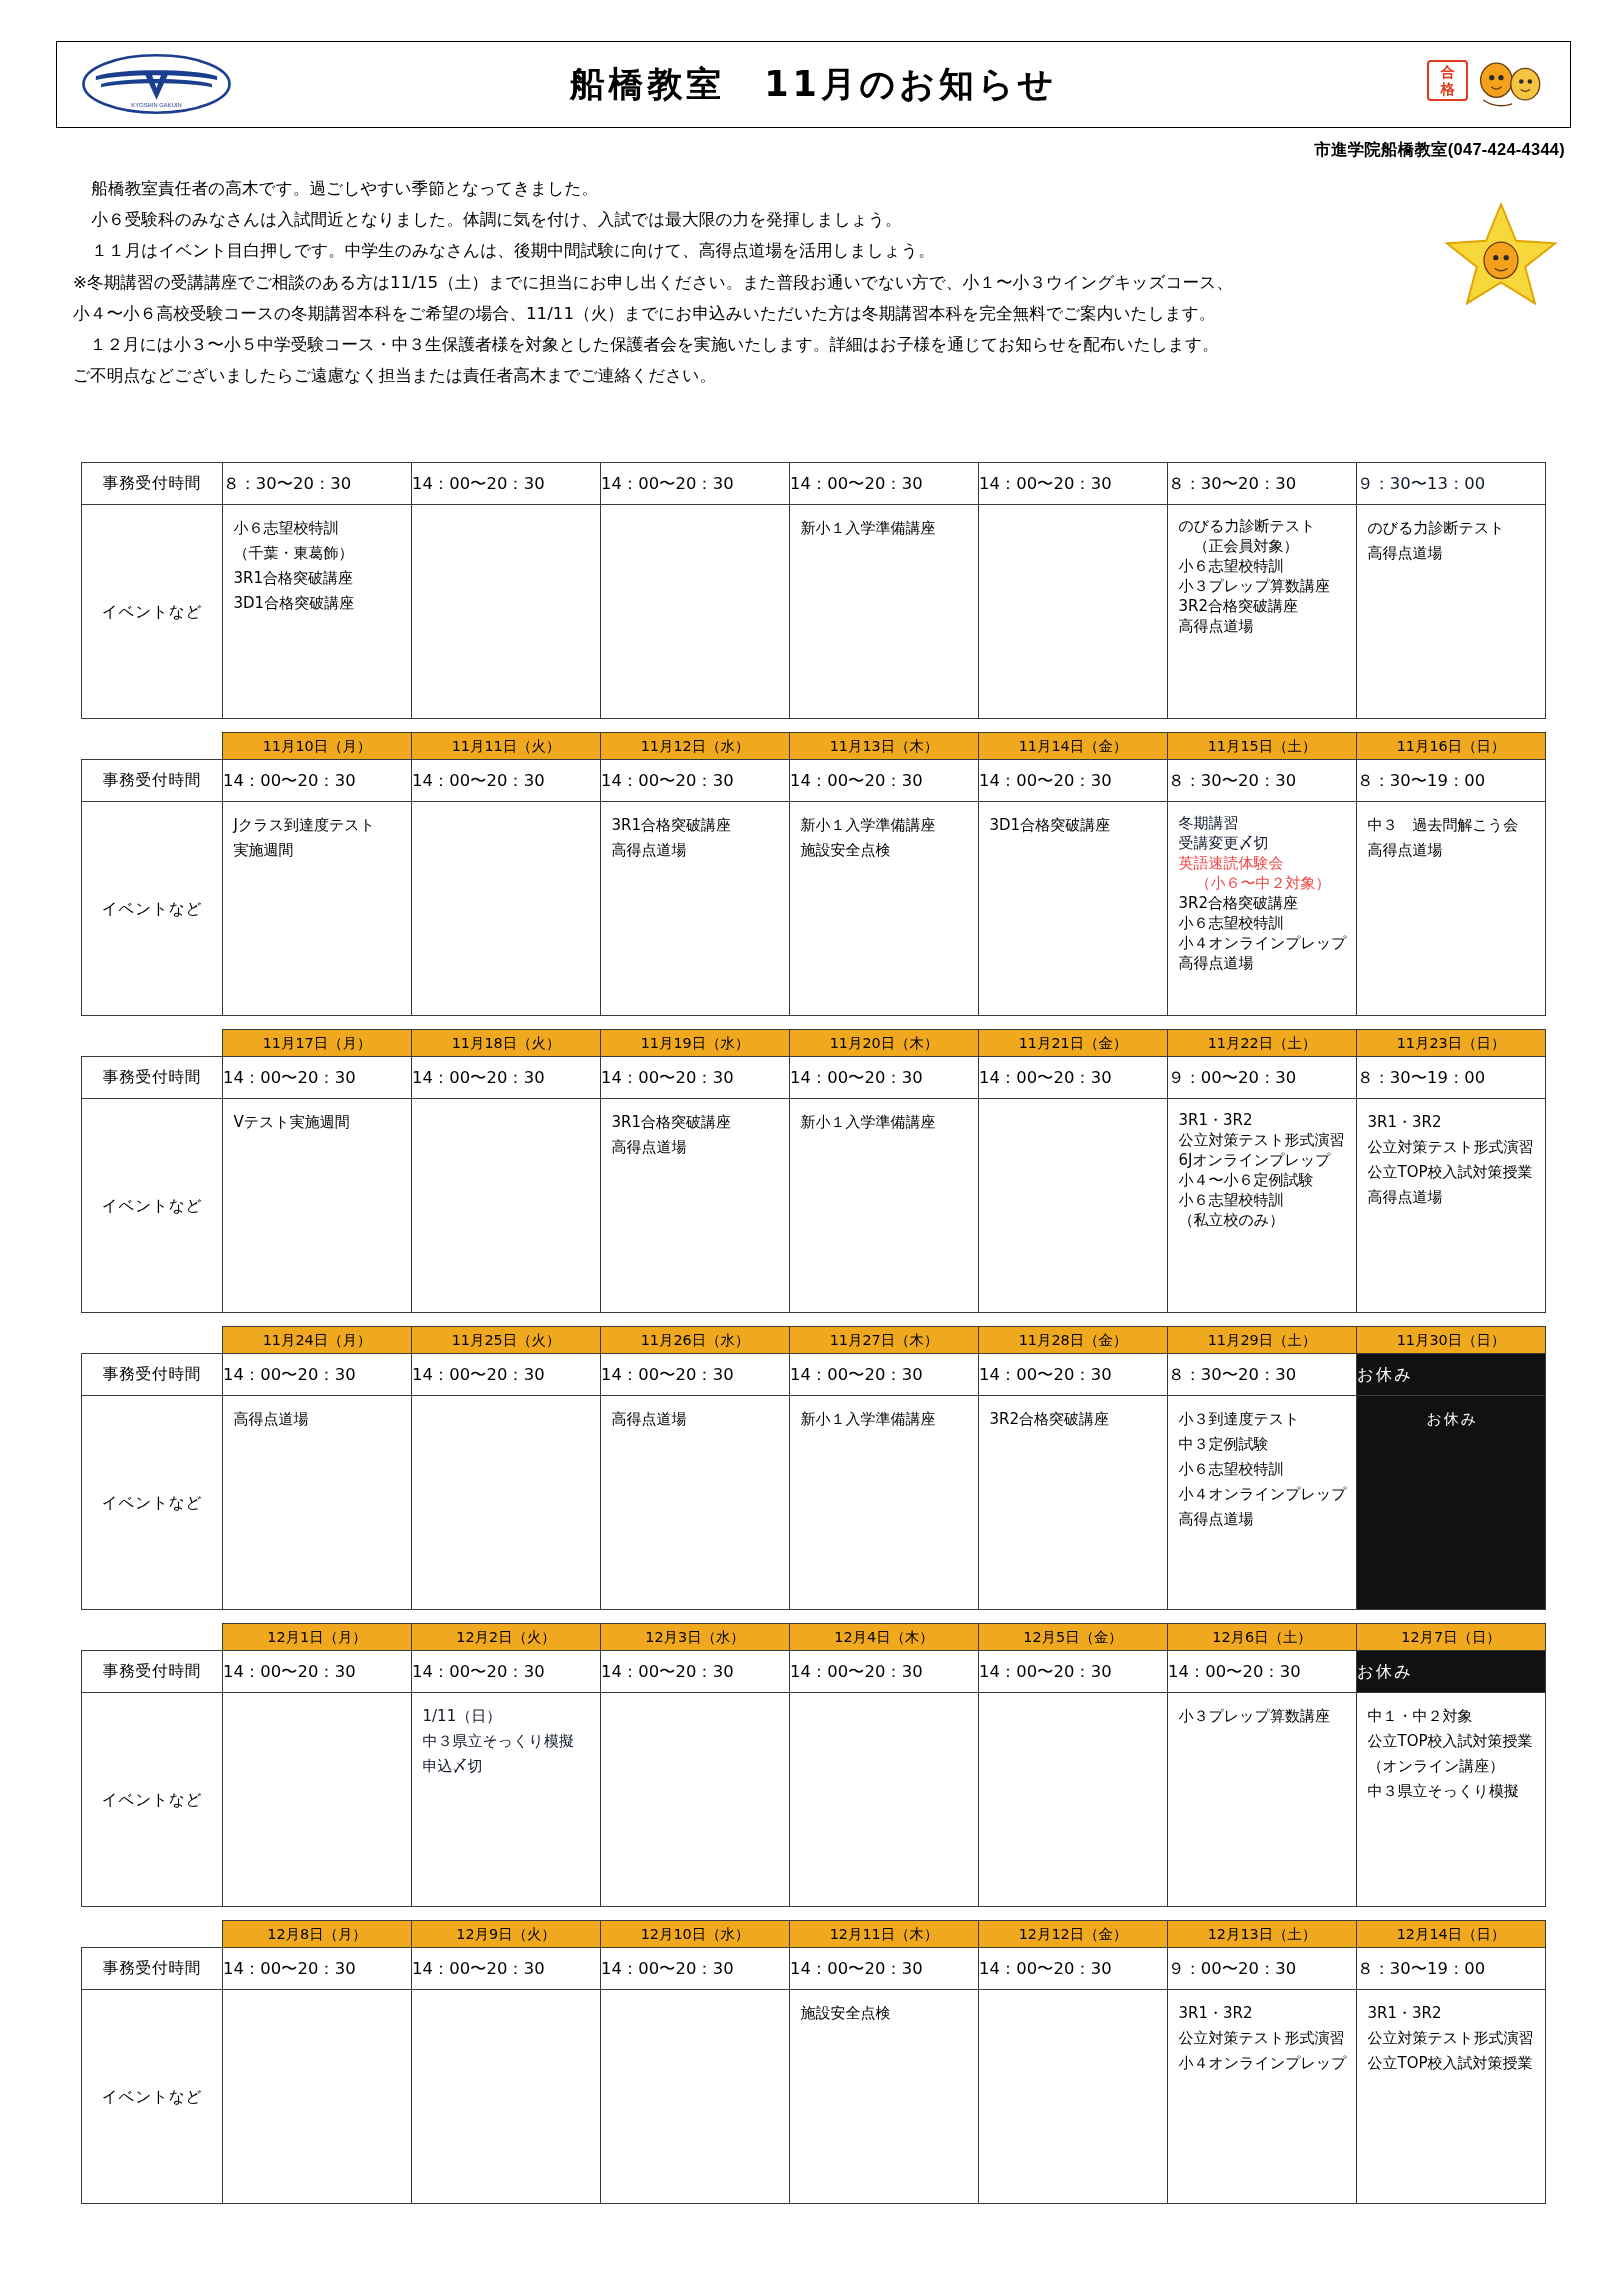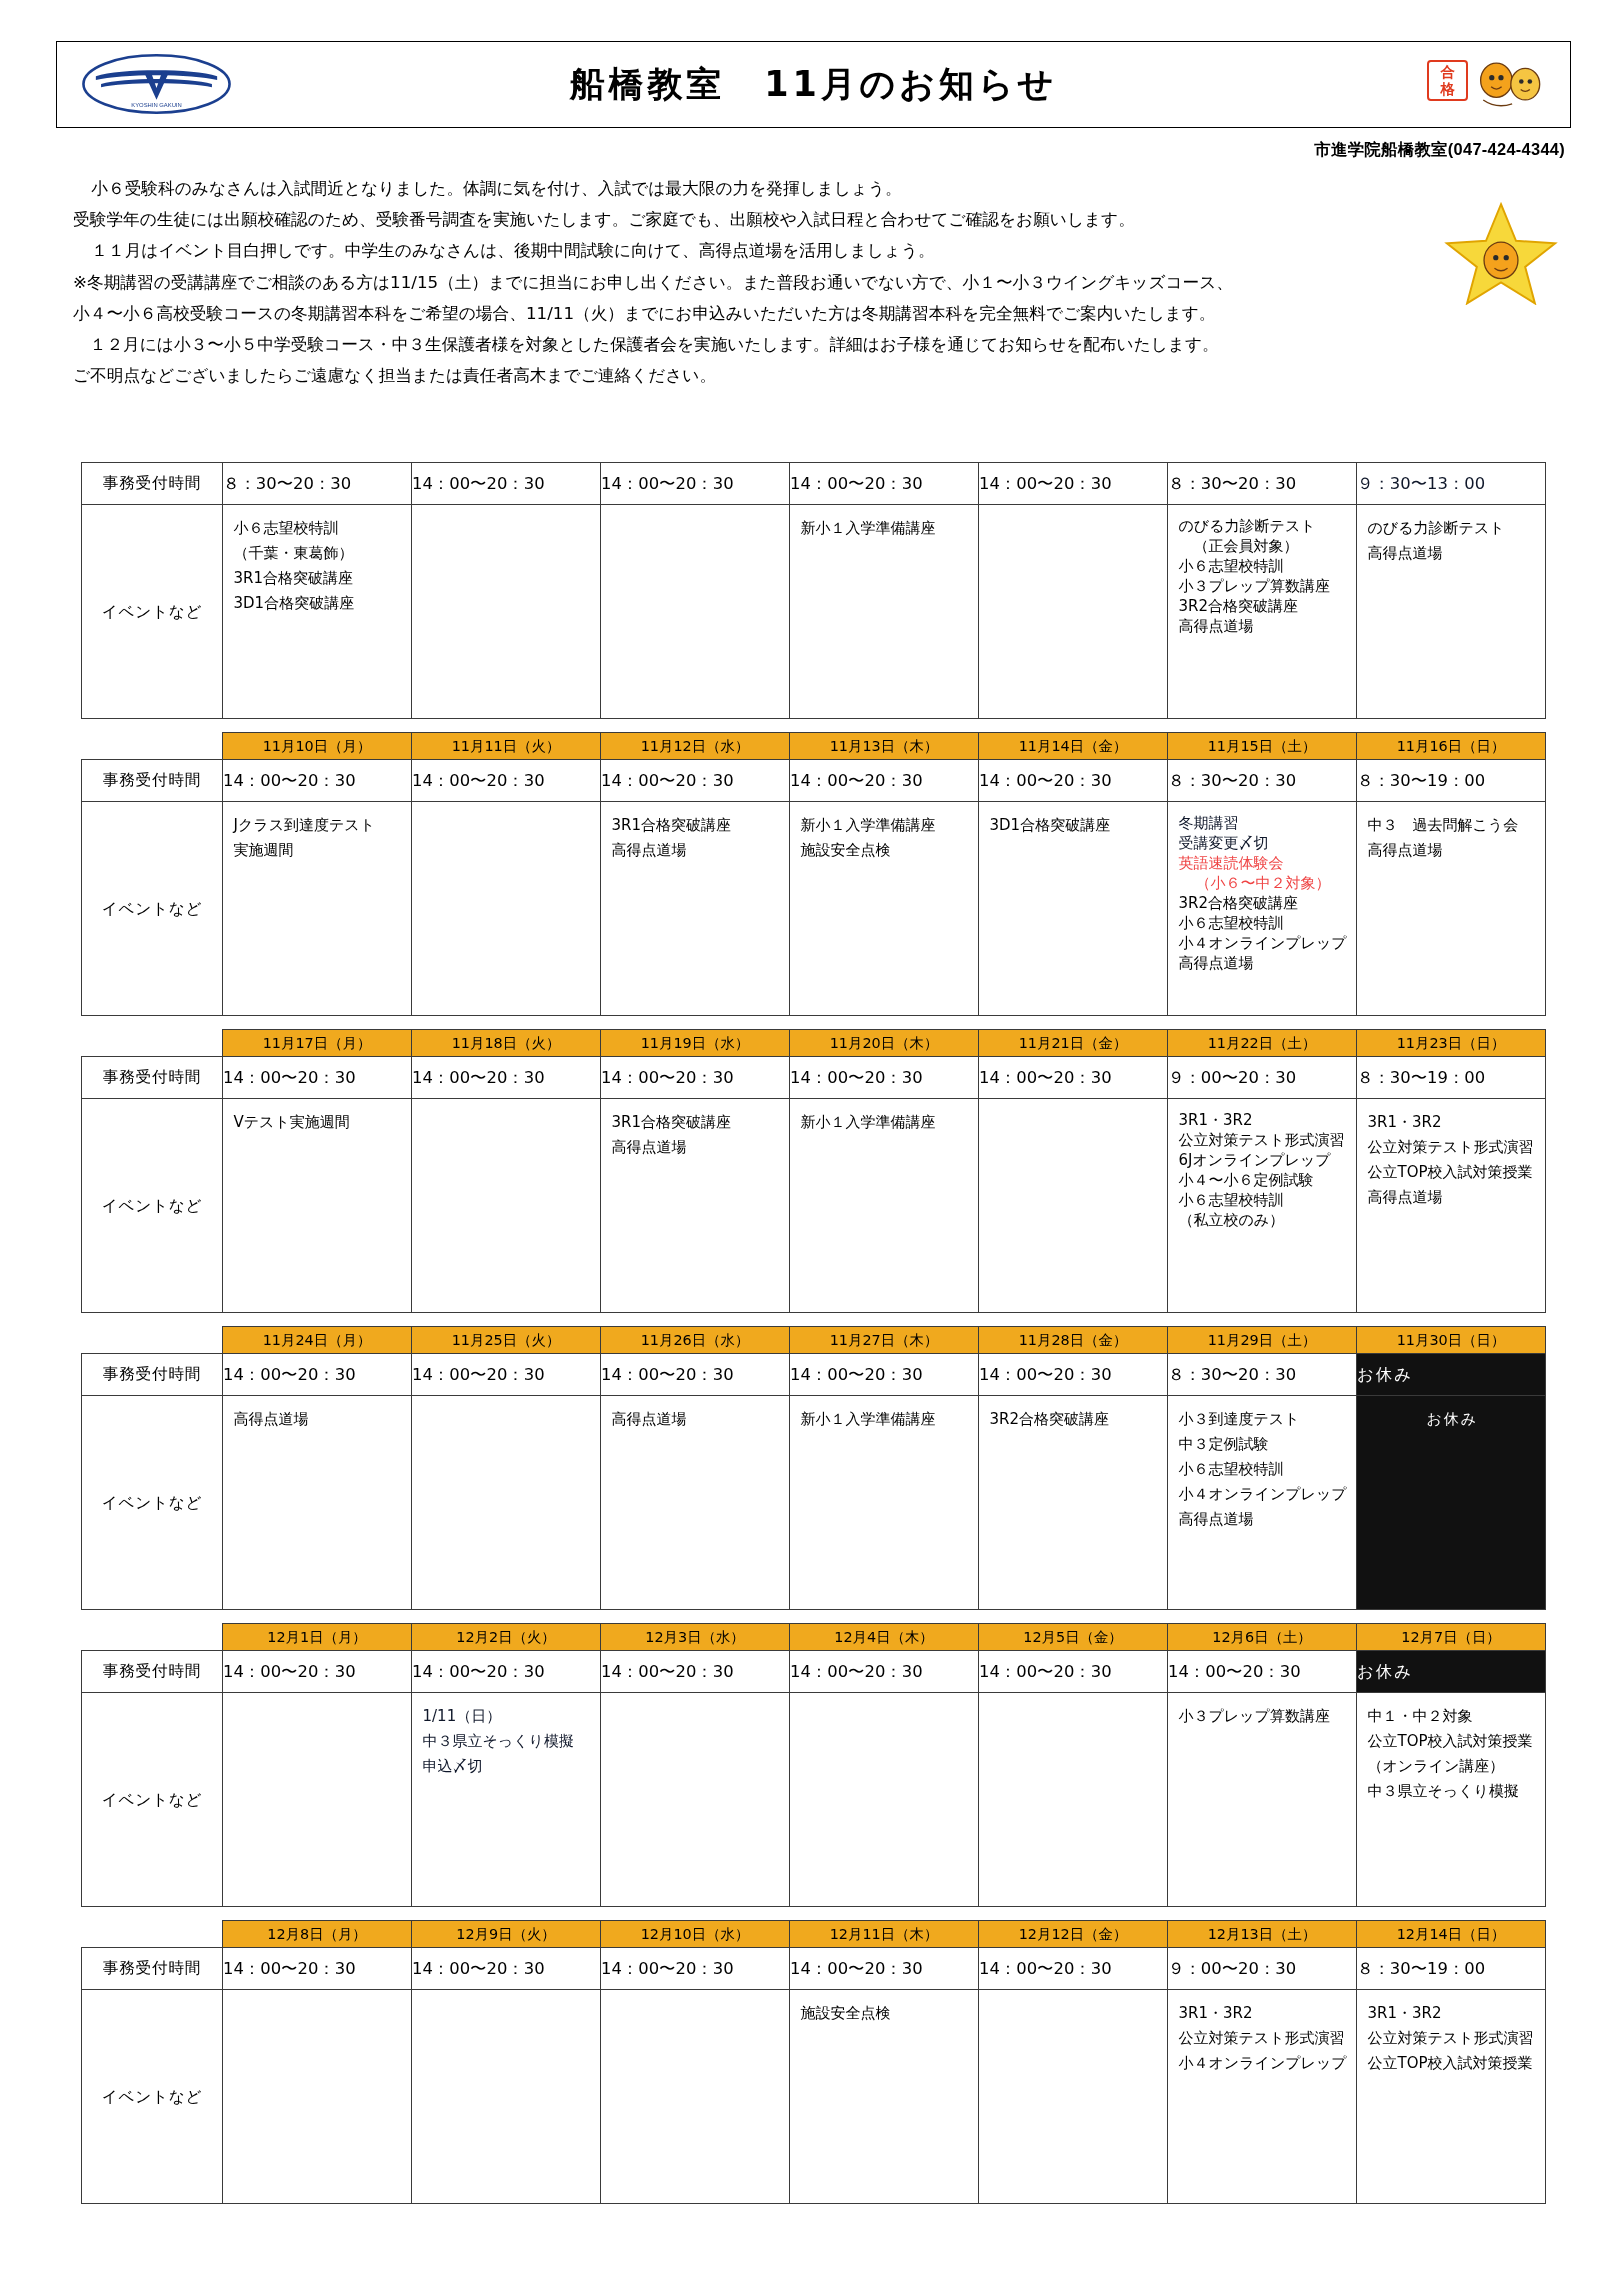--- a/index.html
+++ b/index.html
@@ -164,22 +164,22 @@
 
   <svg class="star" viewBox="0 0 190 160">
     <polygon points="95,6 118,62 178,66 132,102 147,158 95,126 43,158 58,102 12,66 72,62" fill="#f7d83a" stroke="#e0a400" stroke-width="3"></polygon>
     <ellipse cx="95" cy="92" rx="26" ry="28" fill="#f4a21c" stroke="#6b3b10" stroke-width="2"></ellipse>
     <circle cx="87" cy="88" r="4" fill="#2b2b2b"></circle>
     <circle cx="103" cy="88" r="4" fill="#2b2b2b"></circle>
     <path d="M85 104 q10 8 20 0" fill="none" stroke="#6b3b10" stroke-width="2"></path>
   </svg>
 
   <div class="intro">
+    <p class="ind">船橋教室責任者の高木です。過ごしやすい季節となってきました。</p>
     <p class="ind">小６受験科のみなさんは入試間近となりました。体調に気を付け、入試では最大限の力を発揮しましょう。</p>
-    <p>受験学年の生徒には出願校確認のため、受験番号調査を実施いたします。ご家庭でも、出願校や入試日程と合わせてご確認をお願いします。</p>
     <p class="ind">１１月はイベント目白押しです。中学生のみなさんは、後期中間試験に向けて、高得点道場を活用しましょう。</p>
     <p>※冬期講習の受講講座でご相談のある方は11/15（土）までに担当にお申し出ください。また普段お通いでない方で、小１〜小３ウイングキッズコース、</p>
     <p>小４〜小６高校受験コースの冬期講習本科をご希望の場合、11/11（火）までにお申込みいただいた方は冬期講習本科を完全無料でご案内いたします。</p>
     <p>　１２月には小３〜小５中学受験コース・中３生保護者様を対象とした保護者会を実施いたします。詳細はお子様を通じてお知らせを配布いたします。</p>
     <p>ご不明点などございましたらご遠慮なく担当または責任者高木までご連絡ください。</p>
   </div>
 
   <table class="cal">
     <colgroup>
       <col class="c0">

